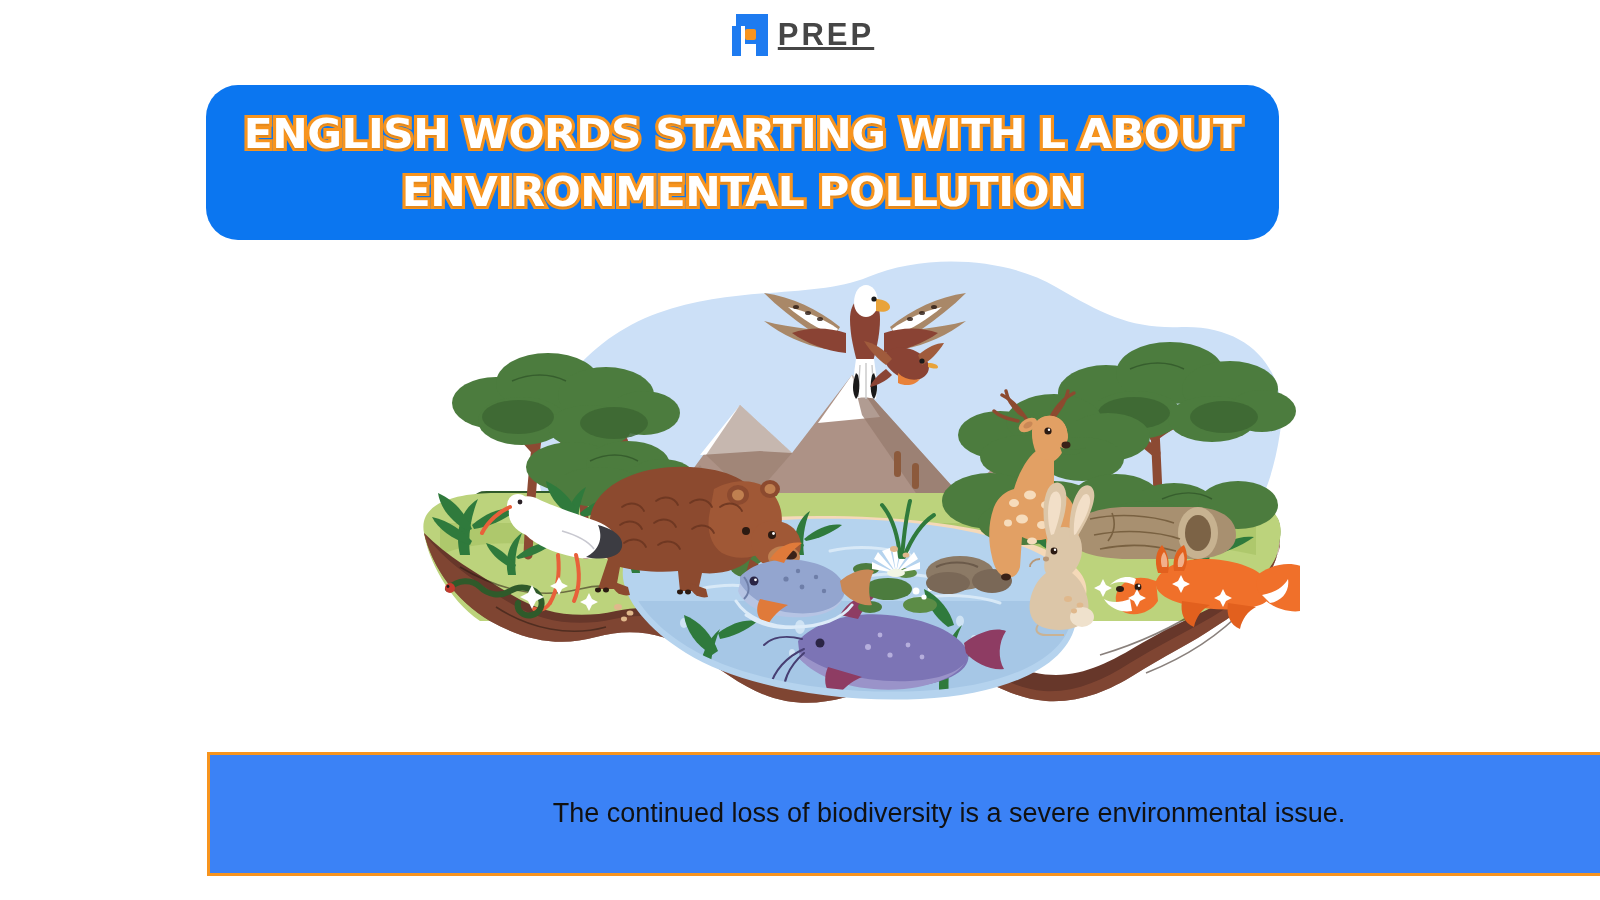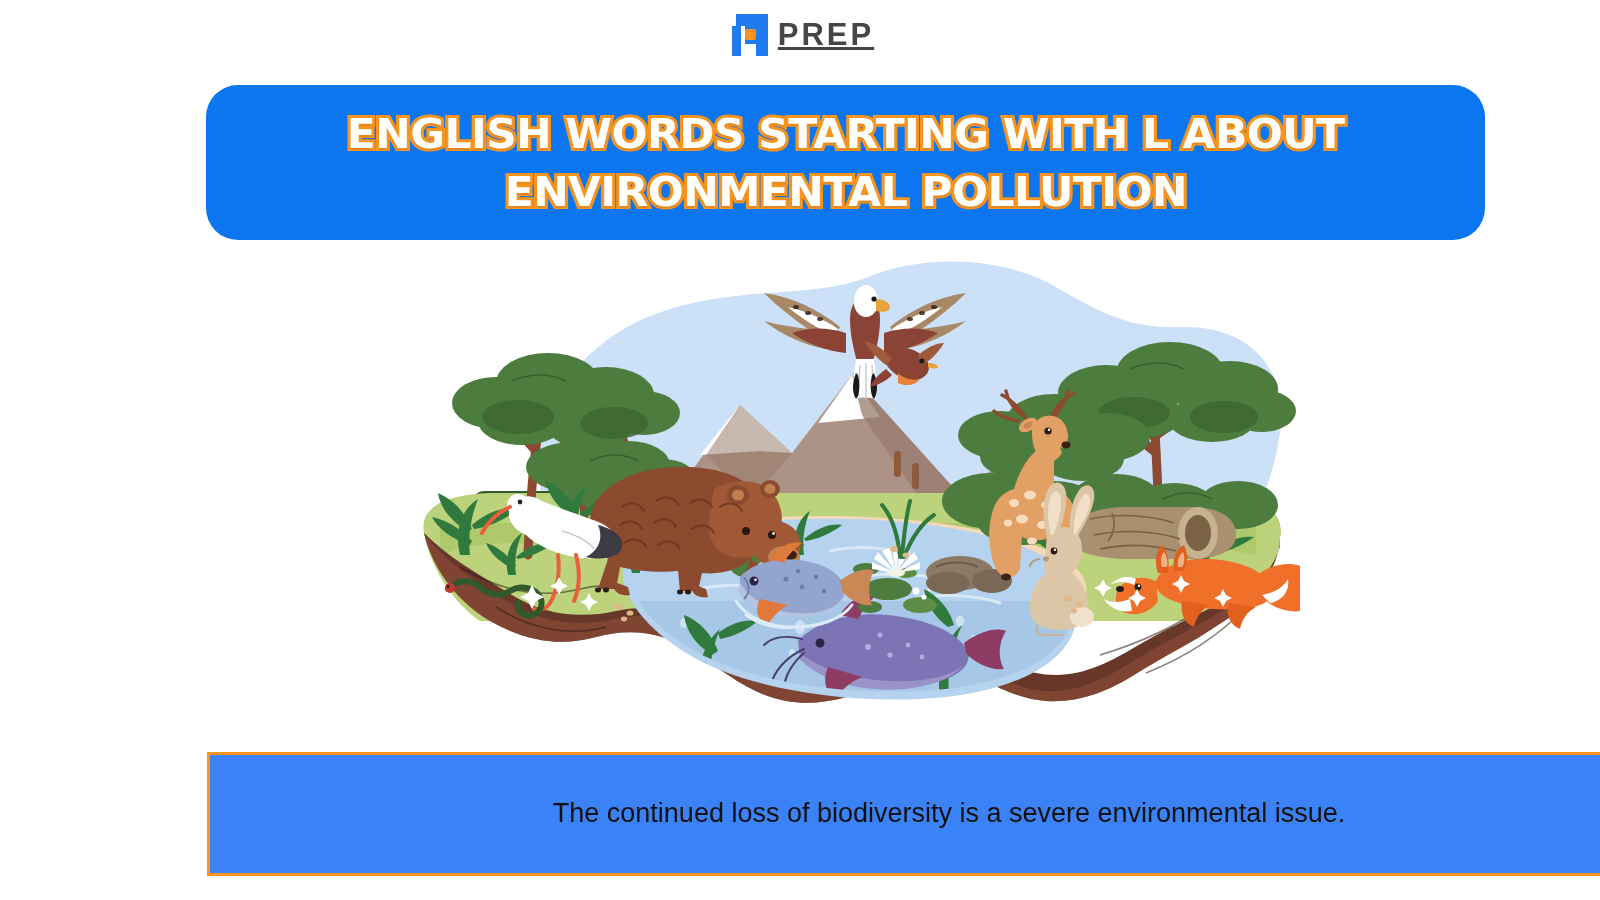--- a/index.html
+++ b/index.html
@@ -19,21 +19,21 @@
   .brand-mark{width:42px;height:42px;display:block;}
   .brand-word{
     font-size:31px;font-weight:bold;letter-spacing:3px;color:#464646;
     font-family:"Liberation Sans", sans-serif;line-height:1;
     padding-bottom:2px;
     text-decoration:underline;
   }
 
   
   .banner{
-    position:absolute;left:206px;top:85px;width:1279px;height:155px;
+    position:absolute;left:206px;top:85px;width:1073px;height:155px;
     background:#0B76F0;border-radius:32px;
     display:flex;flex-direction:column;align-items:center;justify-content:center;
   }
   .banner-line{
     font-family:"DejaVu Sans", sans-serif;
     font-weight:bold;
     font-size:40px;
     letter-spacing:-0.5px;
     color:#ffffff;
     text-transform:uppercase;

